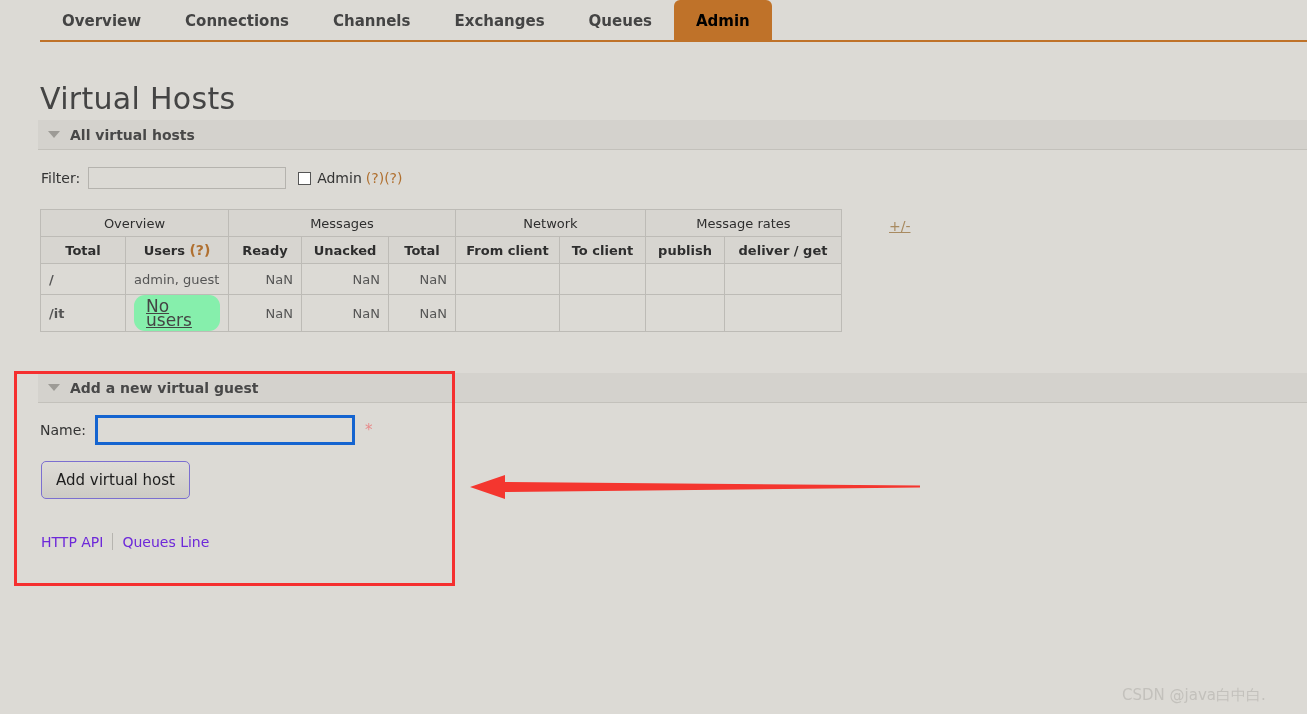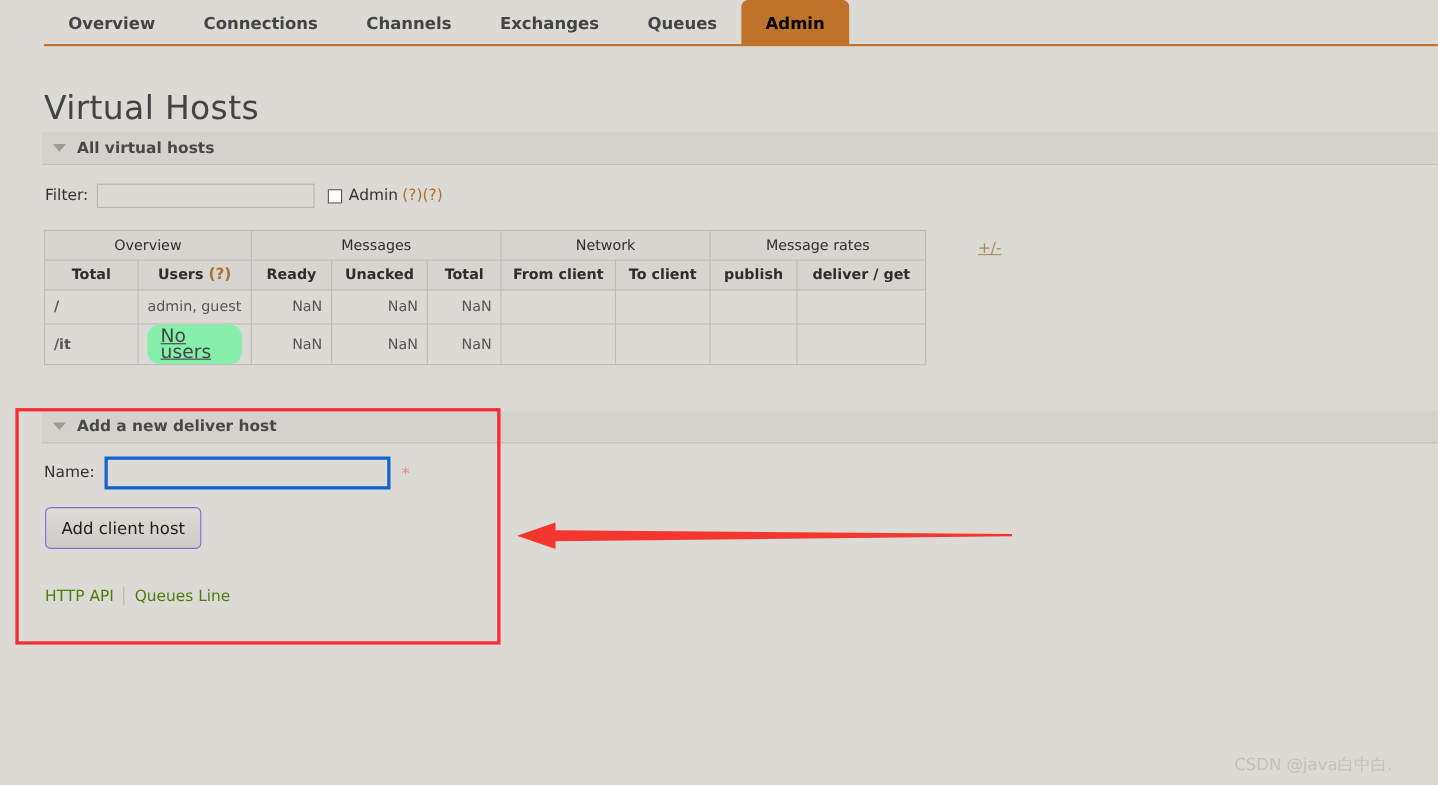--- a/index.html
+++ b/index.html
@@ -245,21 +245,21 @@
     cursor: pointer;
   }
   #api-links {
     position: absolute;
     left: 1px; top: 118px;
     display: flex;
     align-items: center;
     font-size: 14px;
   }
   .apilink {
-    color: #4d7c0f;
+    color: #6d28d9;
     text-decoration: none;
     cursor: pointer;
   }
   #api-sep {
     width: 1px;
     height: 17px;
     background: #b6b4af;
     margin: 0 9px;
   }
 
@@ -364,30 +364,30 @@
       <td class="num"></td>
       <td class="num"></td>
       <td class="num"></td>
     </tr>
   </tbody>
 </table>
 <a id="plusminus" href="#">+/-</a>
 
 <div class="section-bar" id="sect-add">
   <span class="tri"></span>
-  <span class="sect-label">Add a new deliver host</span>
+  <span class="sect-label">Add a new virtual guest</span>
 </div>
 
 <div id="add-form">
   <div id="name-row">
     <span id="name-label">Name:</span>
     <input id="name-input" type="text" value="" style="">
     <span id="req-star">*</span>
   </div>
-  <button id="add-btn">Add client host</button>
+  <button id="add-btn">Add virtual host</button>
   <div id="api-links">
     <a class="apilink" href="#">HTTP API</a>
     <span id="api-sep"></span>
     <a class="apilink" href="#">Queues Line</a>
   </div>
 </div>
 
 <div id="annot-rect"></div>
 <svg id="annot-arrow" viewBox="0 0 450 35">
   <polygon points="0,17 35,5 35,12 450,15.5 450,17.5 35,22 35,29" fill="#f4362f"></polygon>

